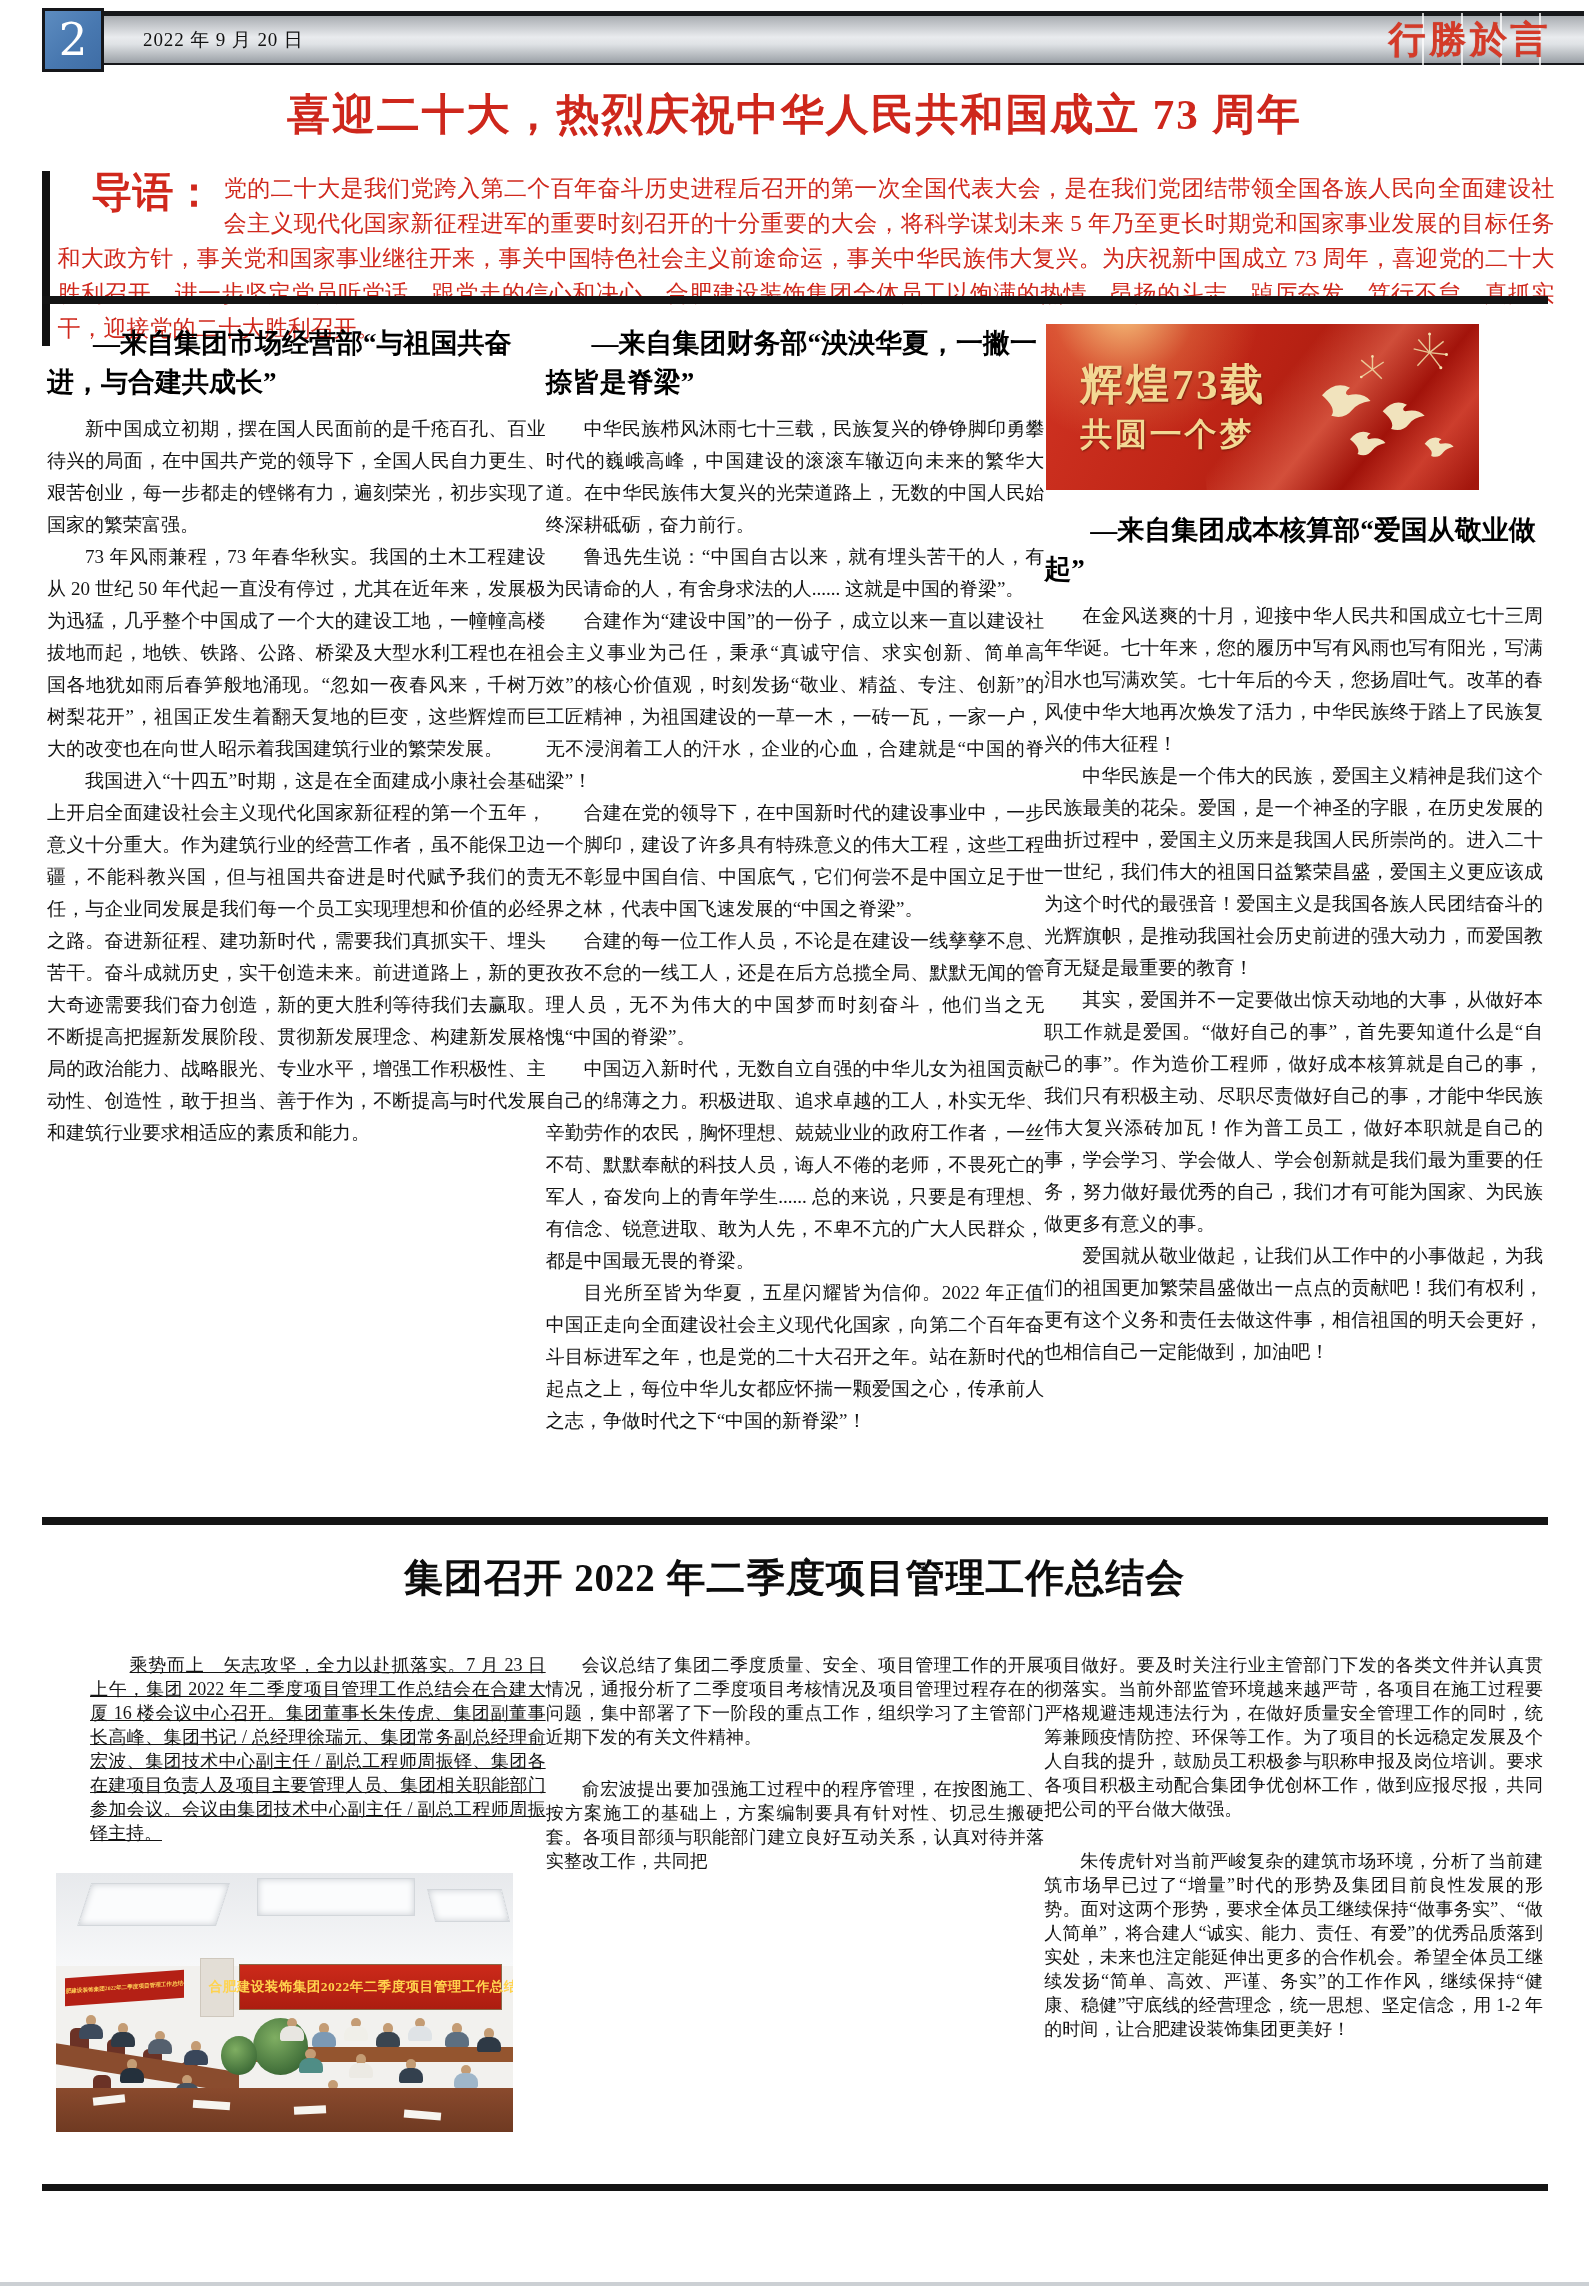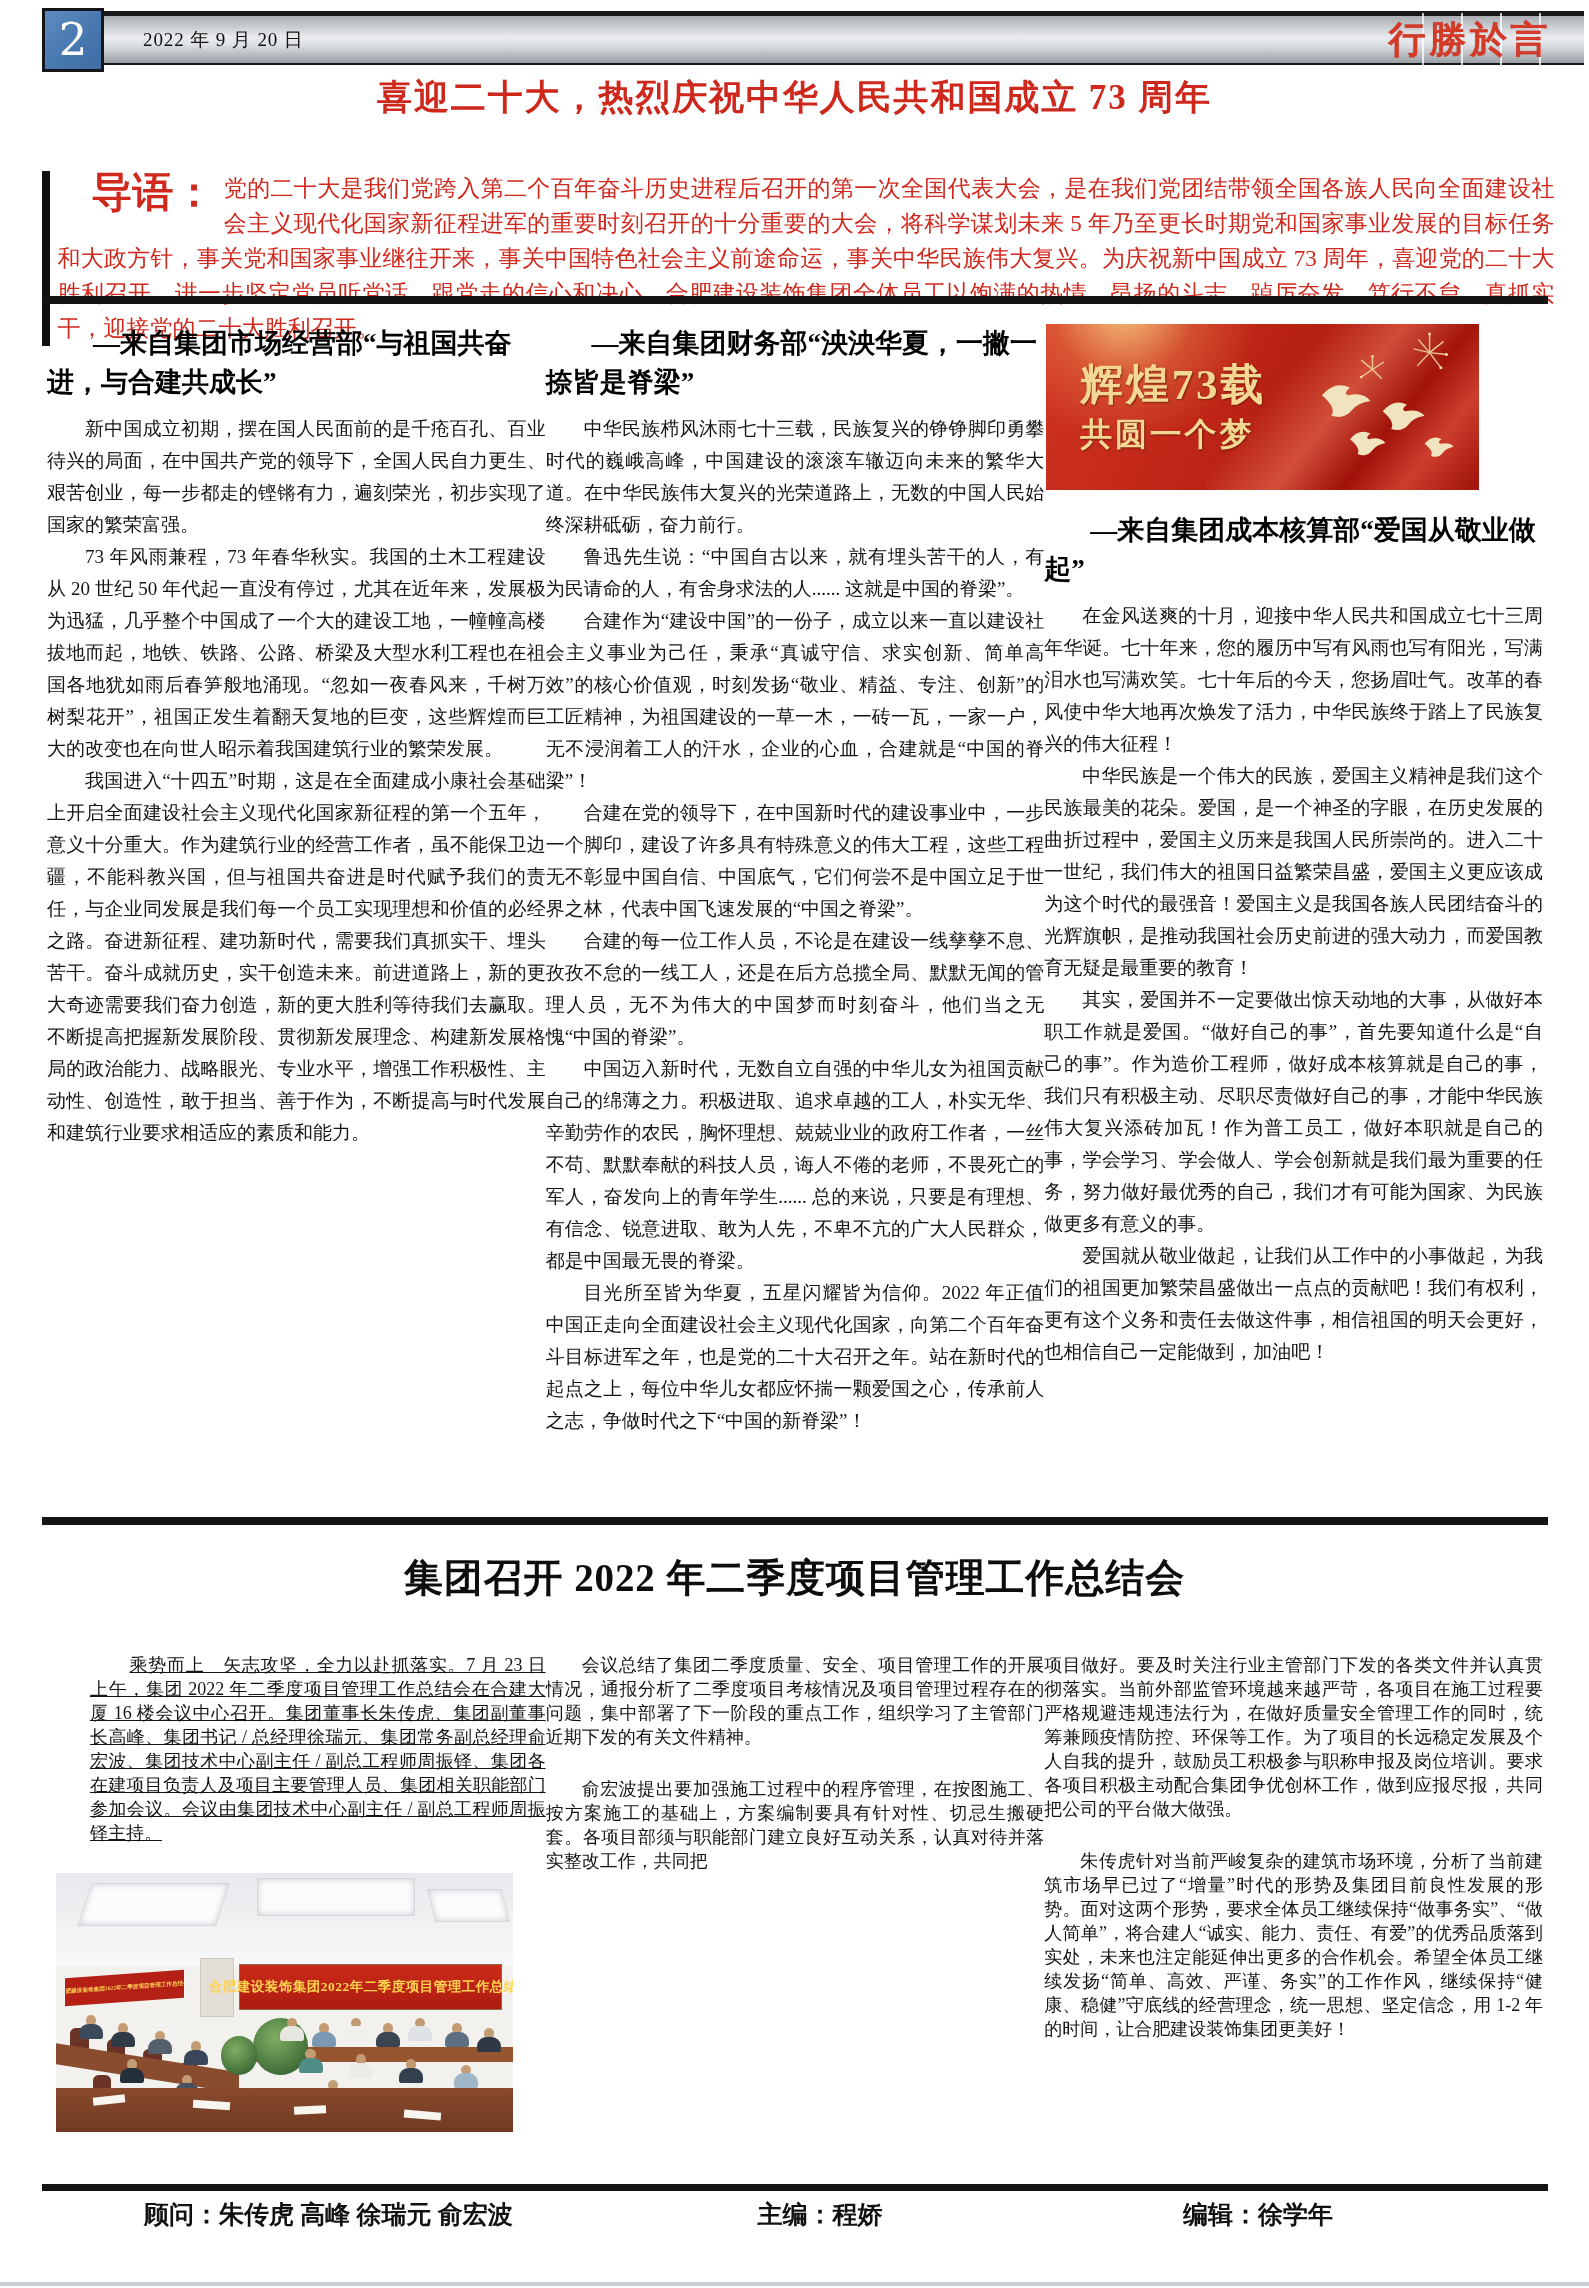--- a/index.html
+++ b/index.html
@@ -12,22 +12,22 @@
   .pagenum-box span{color:#ffffff;font-size:45px;font-family:"DejaVu Serif",serif;line-height:1;}
   .header-bar{position:absolute;left:104px;top:11.2px;width:1480px;height:47px;
         background:linear-gradient(180deg,#a9adb2 0%,#e9ebee 45%,#dfe2e5 60%,#9aa0a6 100%);
         border-top:5.6px solid #17181b;border-bottom:2.8px solid #17181b;display:flex;align-items:center;justify-content:space-between;}
   .header-date{margin-left:39px;font-size:19px;color:#111;letter-spacing:0.9px;}
   .masthead{margin-right:29px;font-size:37px;font-weight:bold;color:#d43a28;letter-spacing:3.7px;
         font-family:"DejaVu Serif",serif;text-shadow:0 0 0.9px rgba(160,30,20,.6);
         background:repeating-linear-gradient(90deg,transparent 0 37px,rgba(255,255,255,.75) 37px 39px);padding:1.9px 3.7px;}
 
   
-  .headline1{position:absolute;left:0;top:74px;width:100%;text-align:center;color:#ce271c;
-        font-size:35px;font-weight:bold;letter-spacing:1.9px;}
+  .headline1{position:absolute;left:0;top:86px;width:100%;text-align:center;color:#ce271c;
+        font-size:43px;font-weight:bold;letter-spacing:1.9px;}
   .intro{position:absolute;left:42px;top:171px;width:1497px;border-left:8.4px solid #111;padding-left:7.5px;
         color:#d0281c;font-size:23px;line-height:35px;text-align:justify;}
   .intro-label{float:left;font-size:41px;font-weight:bold;line-height:43px;margin:0 9.3px 0 34px;}
   .divider{position:absolute;left:42px;width:1506px;height:7.5px;background:#141414;}
   .divider1{top:296px;}
   .divider2{top:1517px;}
 
   
   .cols{position:absolute;left:47px;width:1496px;display:grid;grid-template-columns:repeat(3,1fr);}
   .topcols{top:324px;}
@@ -298,21 +298,16 @@
       <p class="s2-p">俞宏波提出要加强施工过程中的程序管理，在按图施工、按方案施工的基础上，方案编制要具有针对性、切忌生搬硬套。各项目部须与职能部门建立良好互动关系，认真对待并落实整改工作，共同把</p>
     </div>
 
     <div>
       <p class="s2-p" style="text-indent:0;">项目做好。要及时关注行业主管部门下发的各类文件并认真贯彻落实。当前外部监管环境越来越严苛，各项目在施工过程要严格规避违规违法行为，在做好质量安全管理工作的同时，统筹兼顾疫情防控、环保等工作。为了项目的长远稳定发展及个人自我的提升，鼓励员工积极参与职称申报及岗位培训。要求各项目积极主动配合集团争优创杯工作，做到应报尽报，共同把公司的平台做大做强。</p>
       <p class="s2-p">朱传虎针对当前严峻复杂的建筑市场环境，分析了当前建筑市场早已过了“增量”时代的形势及集团目前良性发展的形势。面对这两个形势，要求全体员工继续保持“做事务实”、“做人简单”，将合建人“诚实、能力、责任、有爱”的优秀品质落到实处，未来也注定能延伸出更多的合作机会。希望全体员工继续发扬“简单、高效、严谨、务实”的工作作风，继续保持“健康、稳健”守底线的经营理念，统一思想、坚定信念，用 1-2 年的时间，让合肥建设装饰集团更美好！</p>
     </div>
   </div>
 
   <div class="footer-bar"></div>
-  <div class="footer-row">
-    <span class="f-left">顾问：朱传虎 高峰 徐瑞元 俞宏波</span>
-    <span class="f-mid">主编：程娇</span>
-    <span class="f-right">编辑：徐学年</span>
-  </div>
   <div class="bottom-line"></div>
 
 </div>
 
 
 </body></html>

